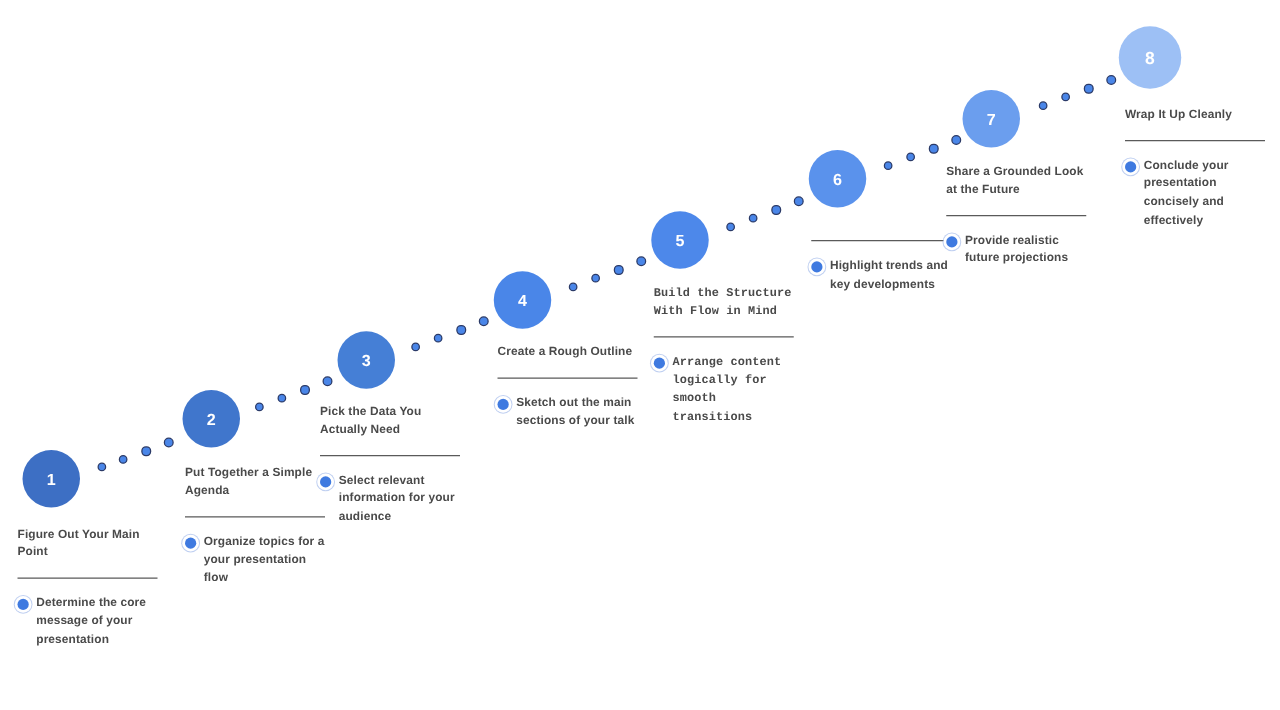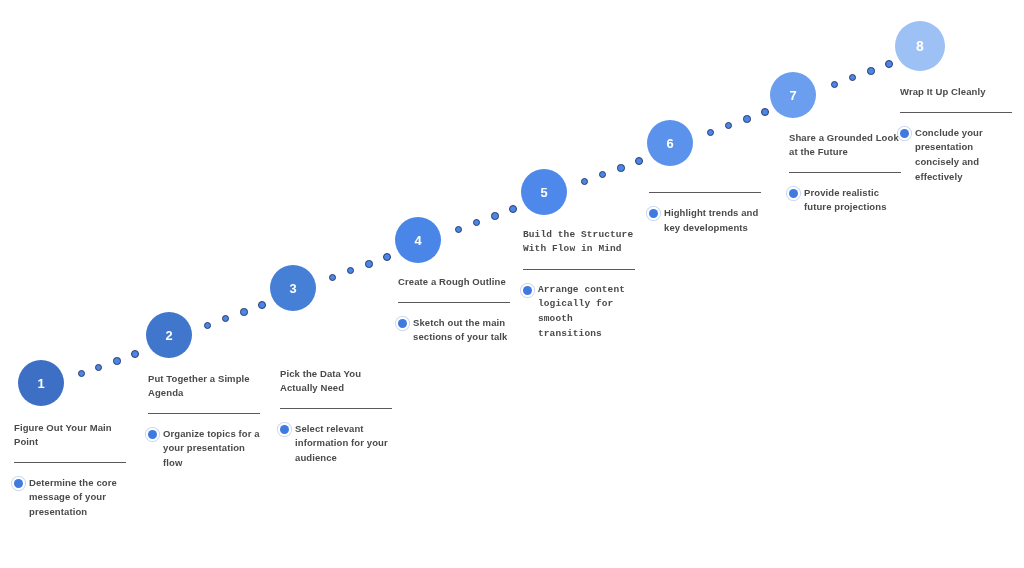--- a/index.html
+++ b/index.html
@@ -127,21 +127,21 @@
         <p class="step-heading">Put Together a Simple Agenda</p>
         <hr class="step-rule">
         <div class="bullet-row">
           <span class="bullet-marker" style="background: rgb(63, 122, 224);"></span>
           <span class="bullet-text">Organize topics for a your presentation flow</span>
         </div>
       </div>
       <div class="step-circle" style="left: 270px; top: 265px; width: 46px; height: 46px; background: rgb(69, 127, 214); font-size: 12.88px;">
         <span>3</span>
       </div>
-      <div class="step-text" style="left: 280px; top: 323px; width: 112px; margin-top: 44px;">
+      <div class="step-text" style="left: 256px; top: 323px; width: 112px;">
         <p class="step-heading">Pick the Data You Actually Need</p>
         <hr class="step-rule">
         <div class="bullet-row">
           <span class="bullet-marker" style="background: rgb(63, 122, 224);"></span>
           <span class="bullet-text">Select relevant information for your audience</span>
         </div>
       </div>
       <div class="step-circle" style="left: 395px; top: 217px; width: 46px; height: 46px; background: rgb(74, 134, 232); font-size: 12.88px;">
         <span>4</span>
       </div>
@@ -170,21 +170,21 @@
       <div class="step-text" style="left: 649px; top: 179px; width: 112px;">
         <hr class="step-rule">
         <div class="bullet-row">
           <span class="bullet-marker" style="background: rgb(63, 122, 224);"></span>
           <span class="bullet-text">Highlight trends and key developments</span>
         </div>
       </div>
       <div class="step-circle" style="left: 770px; top: 72px; width: 46px; height: 46px; background: rgb(107, 158, 238); font-size: 12.88px;">
         <span>7</span>
       </div>
-      <div class="step-text" style="left: 789px; top: 131px; width: 112px;">
+      <div class="step-text" style="left: 757px; top: 131px; width: 112px;">
         <p class="step-heading">Share a Grounded Look at the Future</p>
         <hr class="step-rule">
         <div class="bullet-row">
           <span class="bullet-marker" style="background: rgb(63, 122, 224);"></span>
           <span class="bullet-text">Provide realistic future projections</span>
         </div>
       </div>
       <div class="step-circle" style="left: 895px; top: 21px; width: 50px; height: 50px; background: rgb(157, 192, 245); font-size: 14px;">
         <span>8</span>
       </div>

